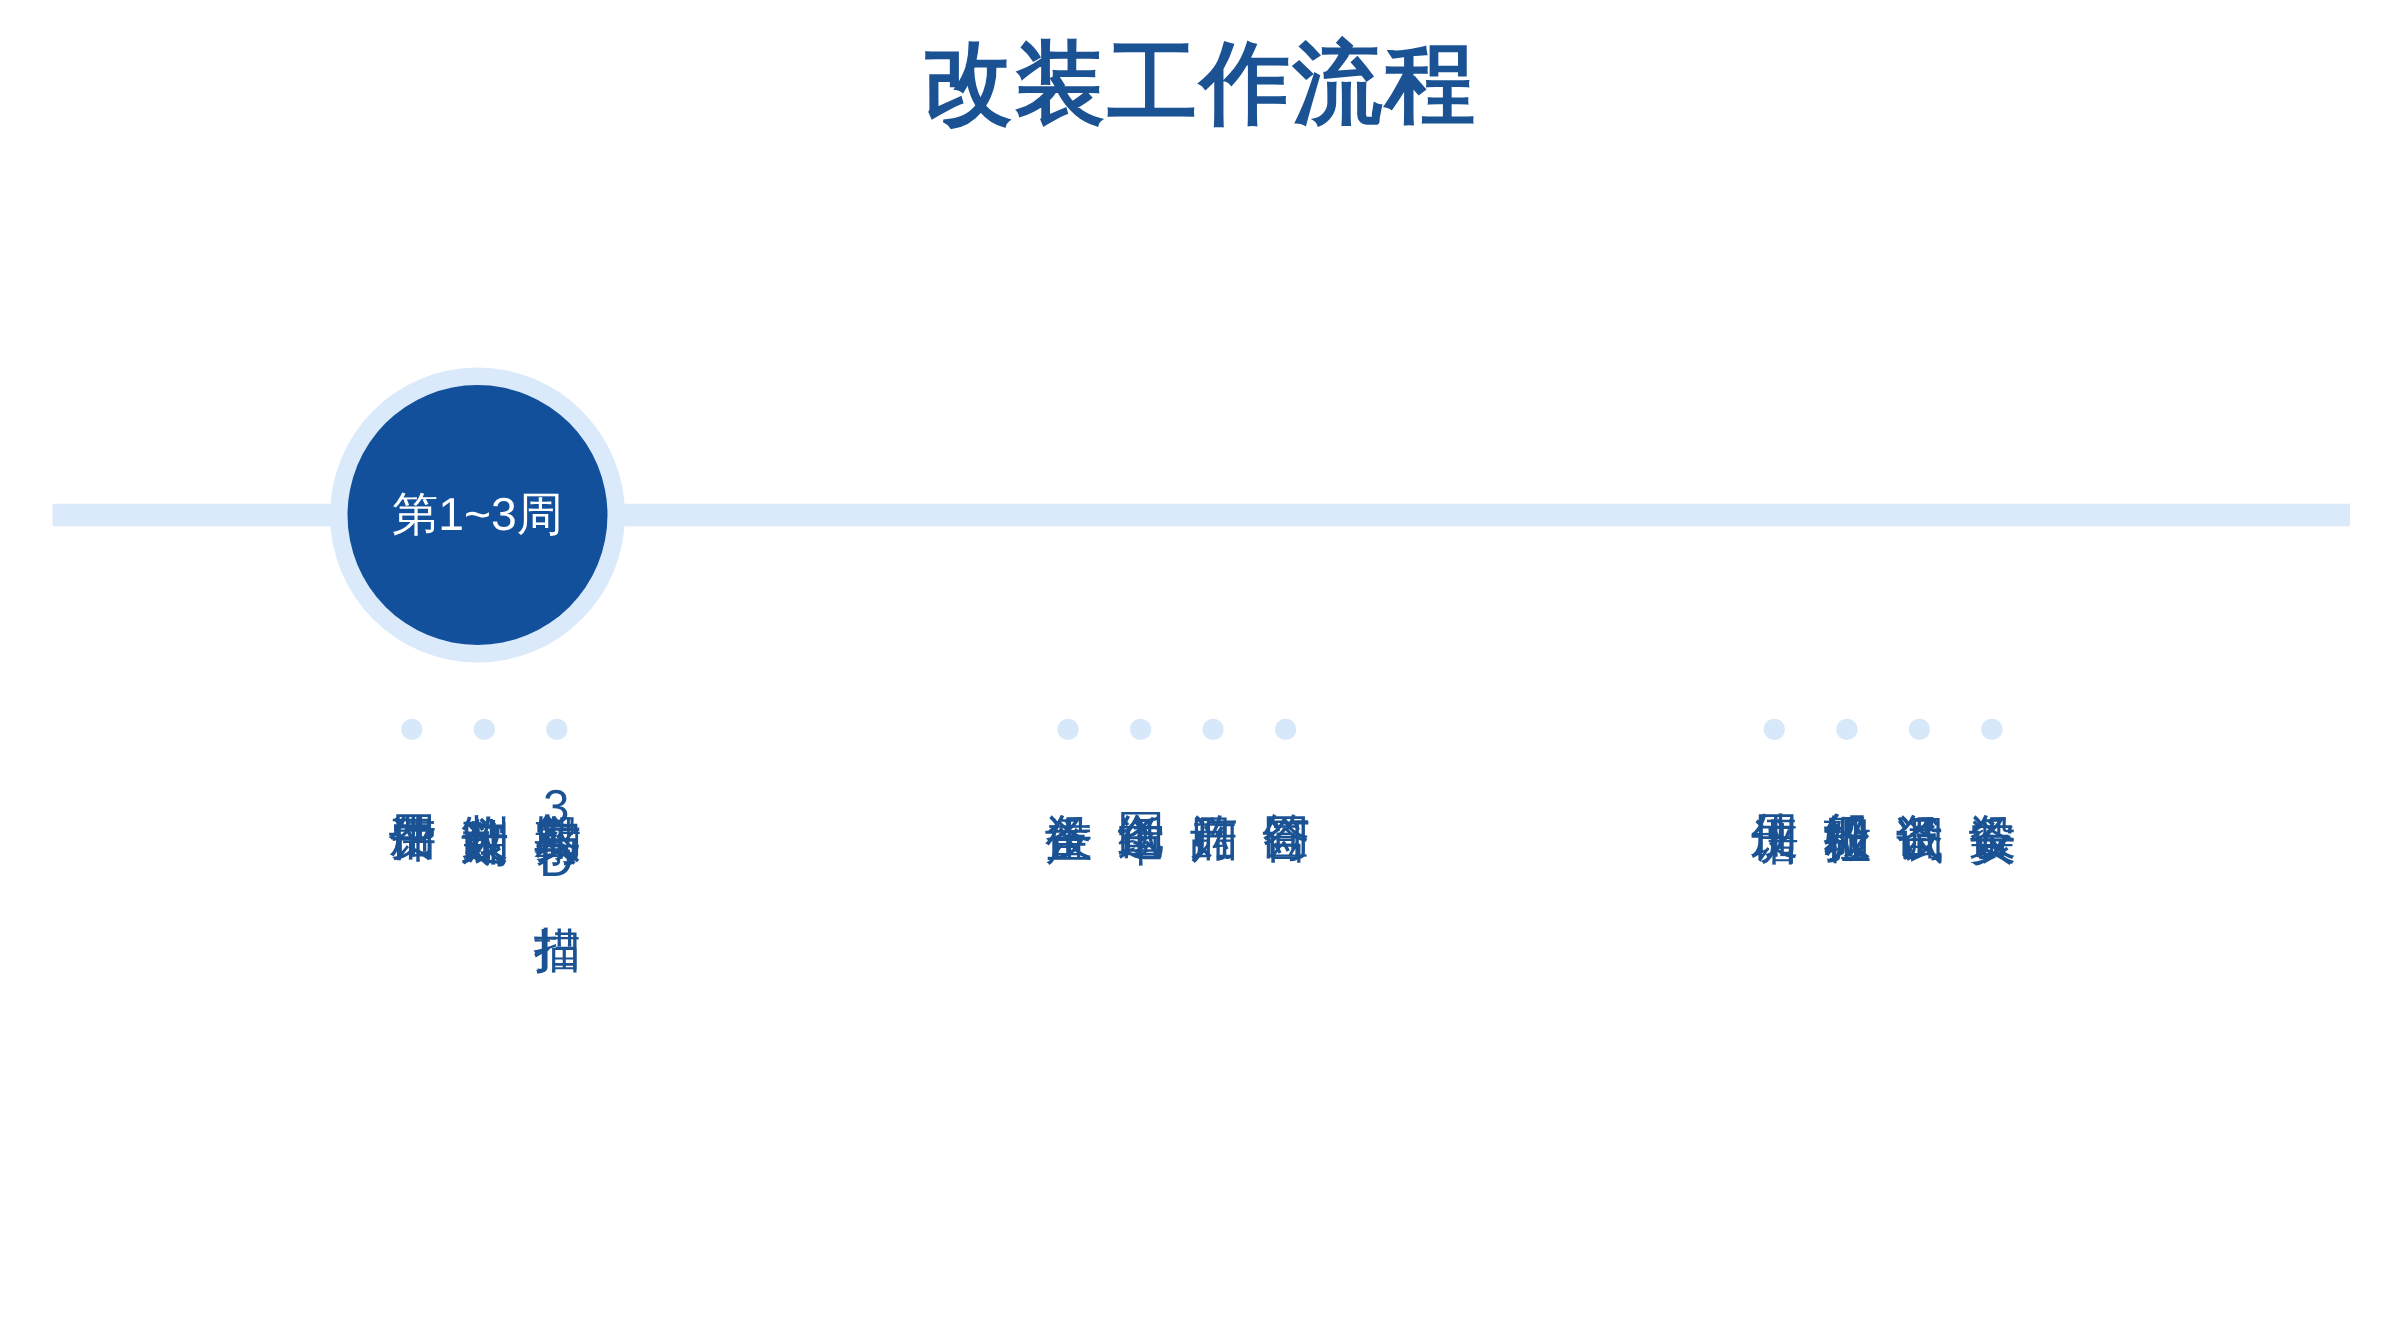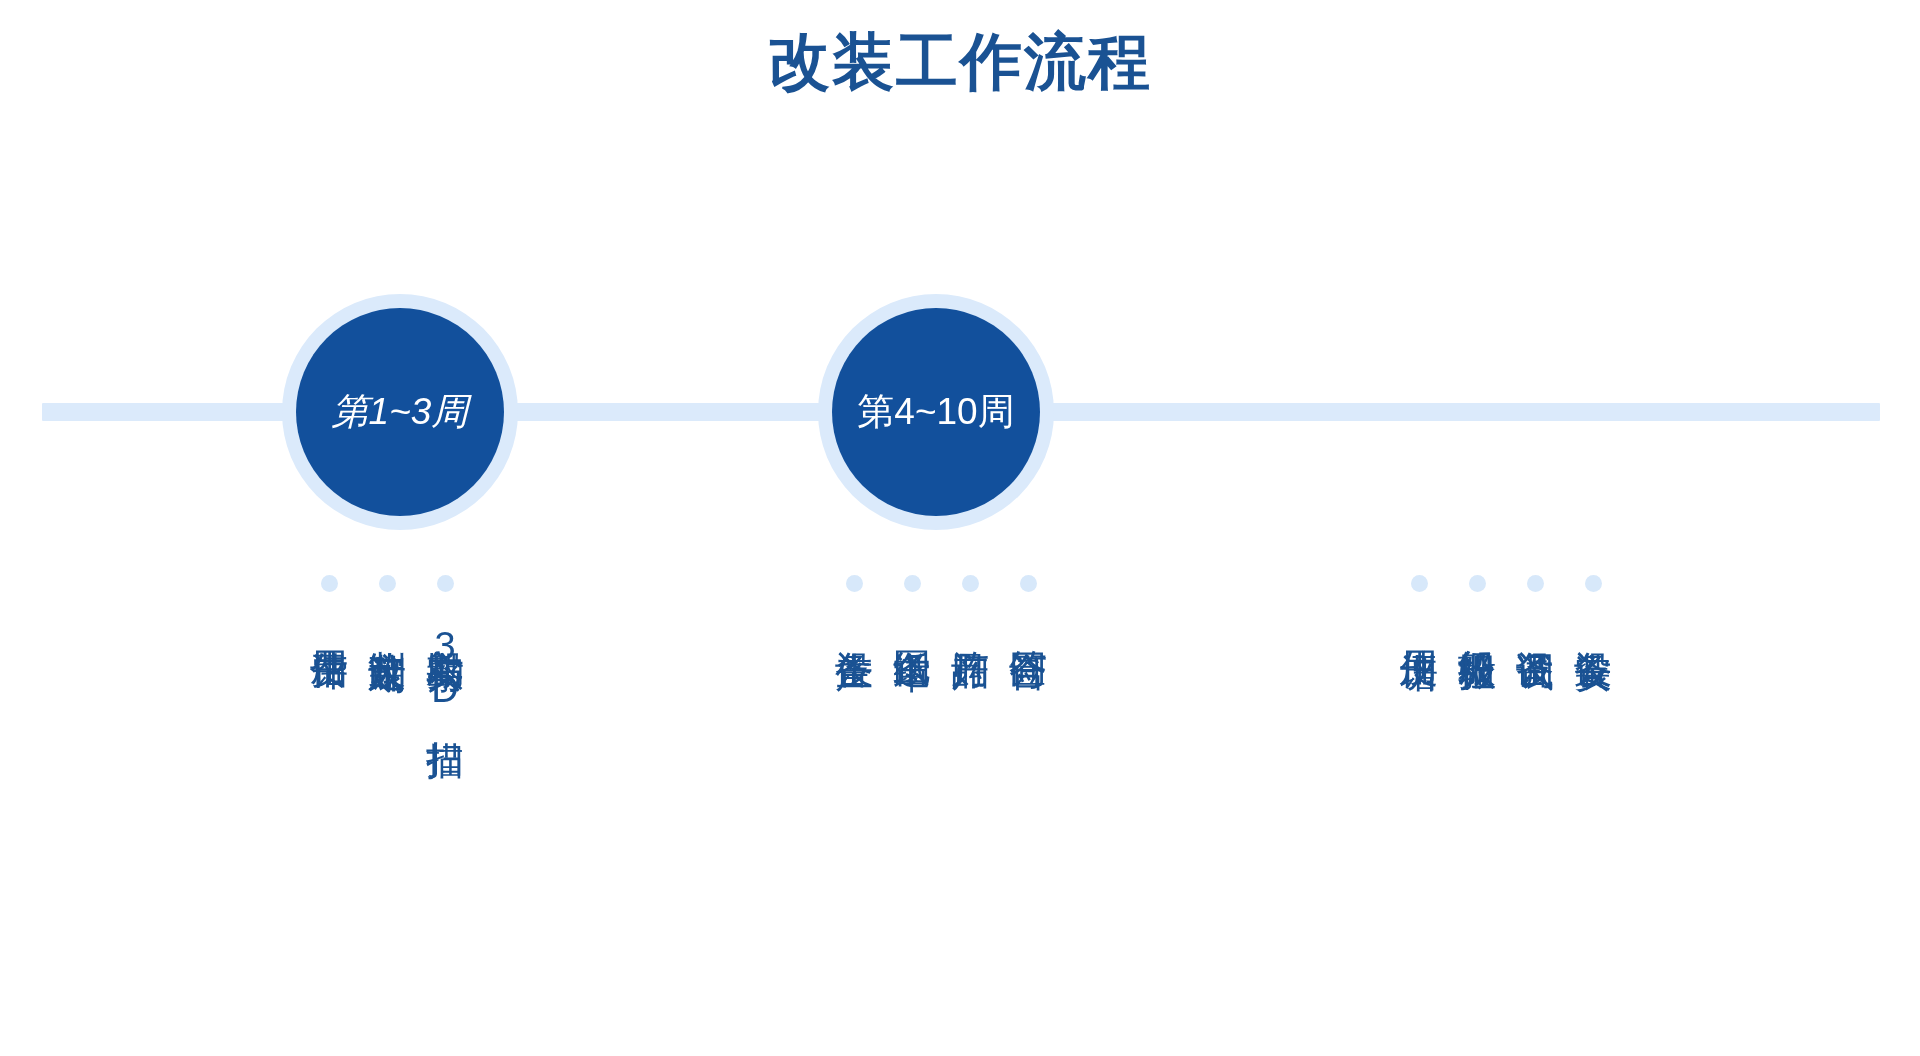--- a/index.html
+++ b/index.html
@@ -21,21 +21,21 @@
     height: 1056px;
     background: #ffffff;
   }
   
   #page-title {
     position: absolute;
     left: 0;
     top: 28px;
     width: 1920px;
     text-align: center;
-    font-size: 62px;
+    font-size: 72px;
     line-height: 1.1;
     font-weight: 700;
     color: #1a5293;
     letter-spacing: 2px;
     white-space: nowrap;
   }
   
   #timeline-axis {
     position: absolute;
     left: 42px;
@@ -67,21 +67,21 @@
     align-items: center;
     justify-content: center;
   }
   .milestone-label {
     color: #ffffff;
     font-size: 37px;
     font-weight: 400;
     white-space: nowrap;
     letter-spacing: 0px;
   }
-  #milestone-1 { left: 282px; font-style: italic; }
+  #milestone-1 { left: 264px; }
   #milestone-2 { left: 818px; }
   #milestone-3 { left: 1382px; }
 
   
   .task-group {
     position: absolute;
     top: 575px;
     display: flex;
     flex-direction: row-reverse;
     align-items: flex-start;
@@ -124,25 +124,20 @@
   <div id="page-title">改装工作流程</div>
 
   <div id="timeline-axis"></div>
 
   <div class="milestone" id="milestone-1">
     <div class="milestone-inner">
       <span class="milestone-label">第1~3周</span>
     </div>
   </div>
 
-  <div class="milestone" id="milestone-2">
-    <div class="milestone-inner">
-      <span class="milestone-label">第4~10周</span>
-    </div>
-  </div>
 
 
   <div class="task-group" id="task-group-1">
     <div class="task-column">
       <span class="task-dot"></span>
       <span class="task-text">实船勘察与3D扫描</span>
     </div>
     <div class="task-column">
       <span class="task-dot"></span>
       <span class="task-text">制定改装计划</span>

